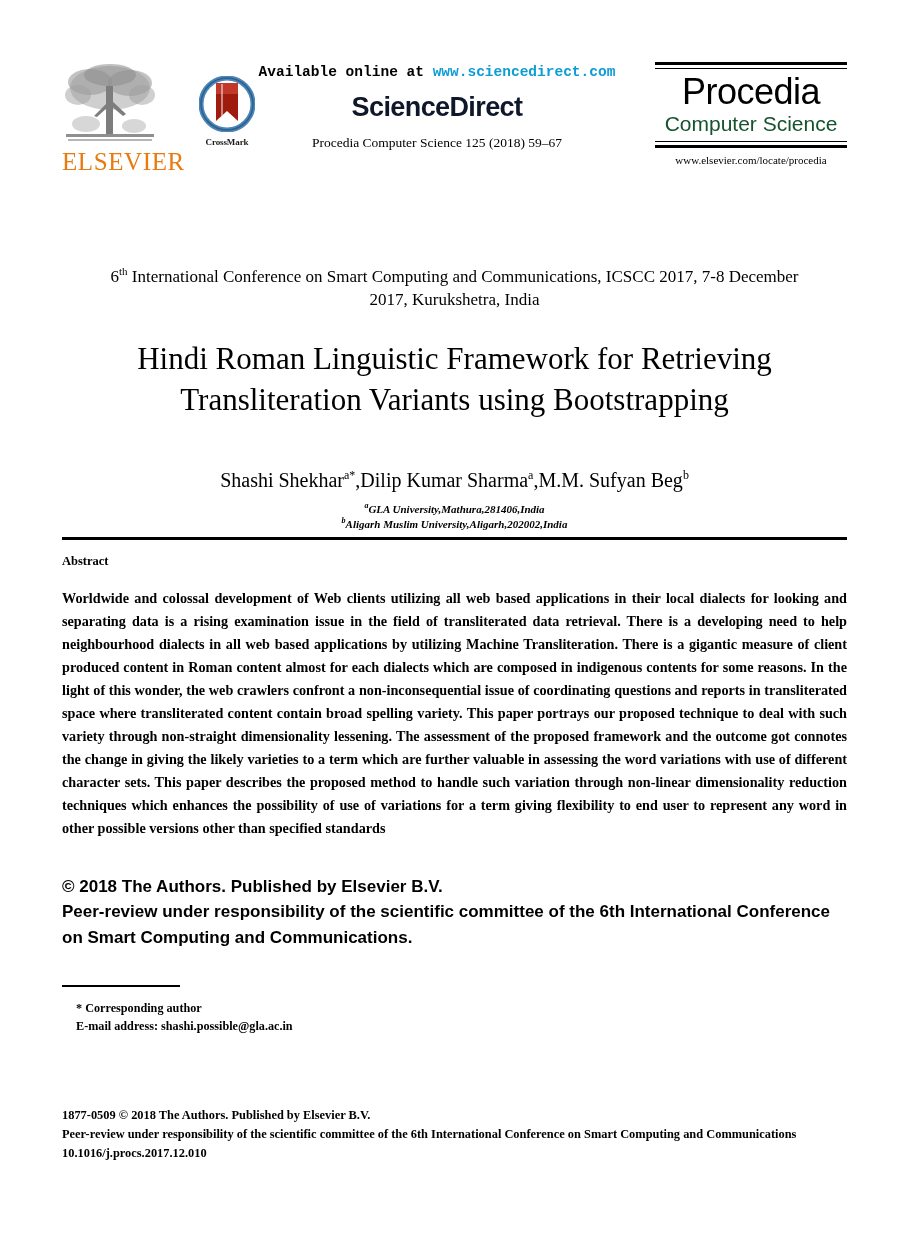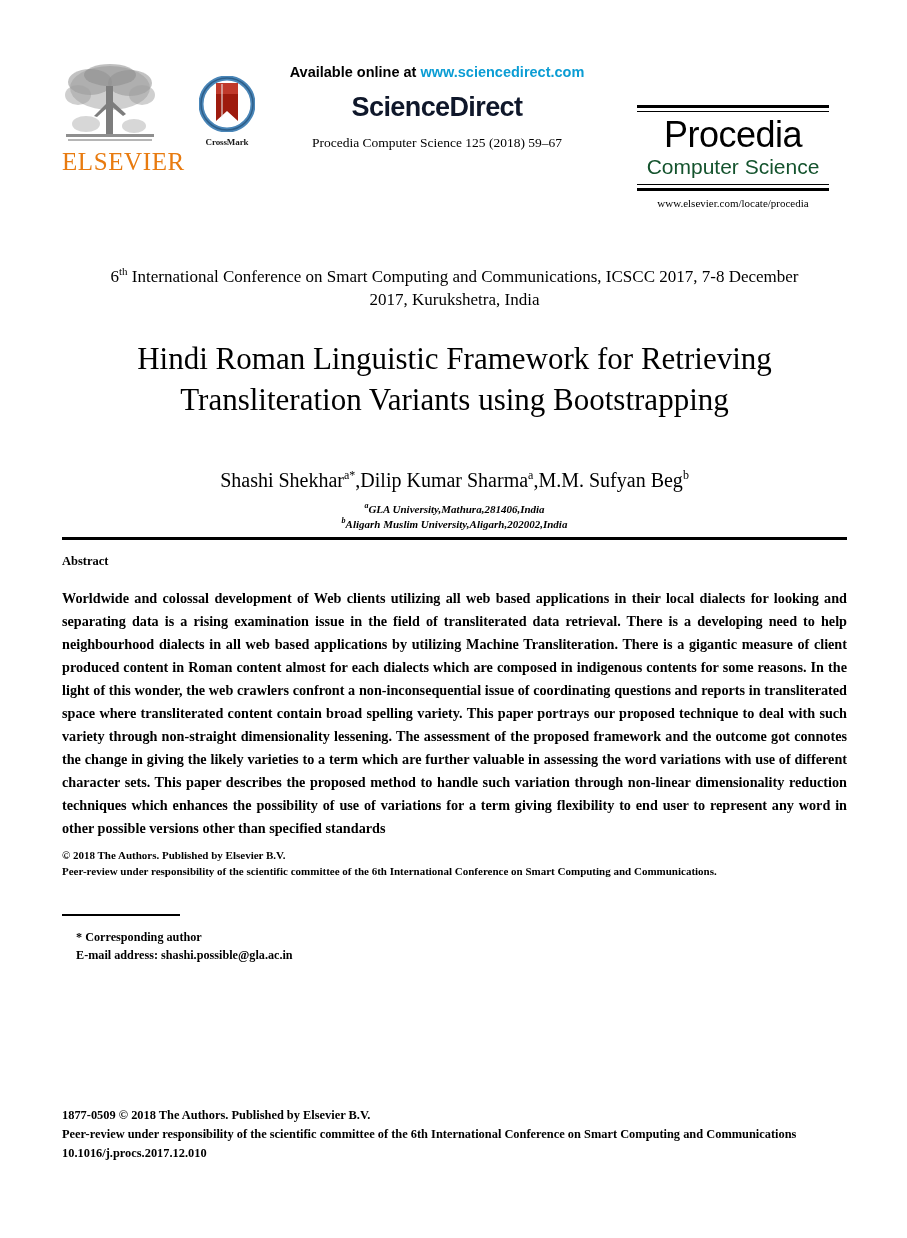--- a/index.html
+++ b/index.html
@@ -65,21 +65,21 @@
     letter-spacing: -0.1px;
   }
   .sd-block {
     position: absolute;
     left: 185px;
     top: 64px;
     width: 380px;
     text-align: center;
   }
   .sd-avail {
-    font-family: Liberation Sans, sans-serif;
+    font-family: Liberation Mono, monospace;
     font-weight: bold;
     font-size: 14.5px;
     color: #000000;
     white-space: nowrap;
   }
   .sd-avail .url { color: #0b9dd4; }
   .sd-title {
     font-family: "Liberation Sans", sans-serif;
     font-weight: bold;
     font-size: 27px;
@@ -88,25 +88,24 @@
     color: #0f172a;
   }
   .sd-journal {
     font-family: "Liberation Serif", serif;
     font-size: 13.5px;
     margin-top: 12px;
     color: #000000;
   }
   .procedia-logo {
     position: absolute;
-    left: 575px;
+    left: 593px;
     top: 62px;
     width: 192px;
     text-align: center;
-    margin-top: 43px;
   }
   .procedia-box {
     border-top: 3px solid #000;
     border-bottom: 3px solid #000;
     padding: 2px 0 3px 0;
     position: relative;
   }
   .procedia-box::before,
   .procedia-box::after {
     content: "";
@@ -193,24 +192,24 @@
   }
   .abstract-body {
     margin-top: 18px;
     font-family: "Liberation Serif", serif;
     font-weight: bold;
     font-size: 14.2px;
     line-height: 1.62;
     text-align: justify;
   }
   .copyright {
-    margin-top: 7px;
-    font-family: Liberation Serif, serif;
-    font-weight: bold;
-    font-size: 11px;
+    margin-top: 34px;
+    font-family: Liberation Sans, sans-serif;
+    font-weight: bold;
+    font-size: 17px;
     line-height: 1.52;
   }
 
   
   .footnote-rule {
     margin-top: 34px;
     width: 118px;
     border-top: 2px solid #000;
     height: 0;
   }

